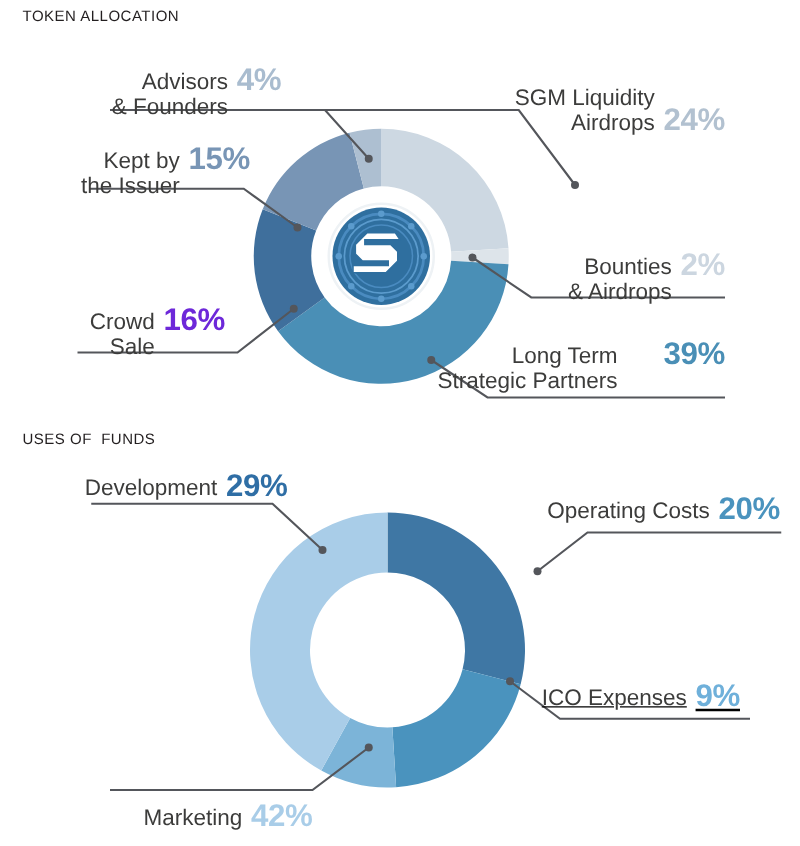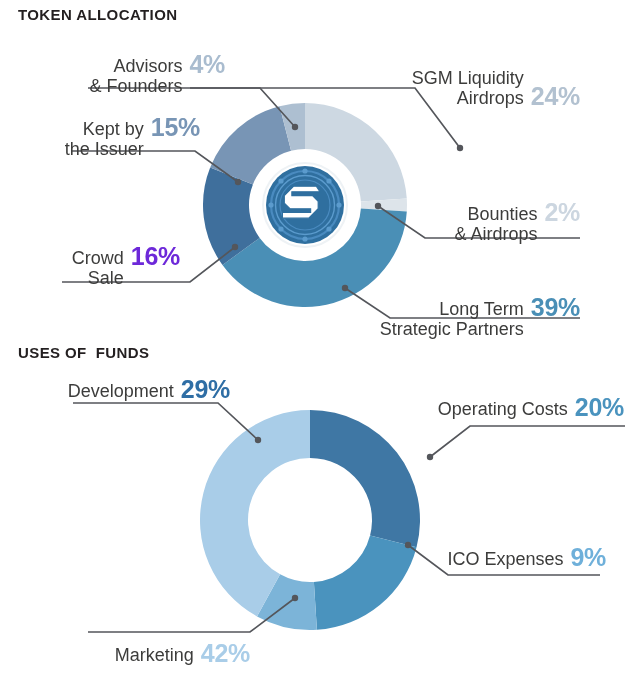--- a/index.html
+++ b/index.html
@@ -3,22 +3,22 @@
 <meta charset="utf-8">
 <style>
   html,body{margin:0;padding:0;background:#ffffff;}
   body{
     width:640px;height:677px;position:relative;overflow:hidden;
     font-family:"Liberation Sans","DejaVu Sans",sans-serif;
     -webkit-font-smoothing:antialiased;
   }
   .section-title{
     position:absolute;
-    font-size:15px;
-    font-weight:bold;
+    font-size:12px;
+    font-weight:normal;
     letter-spacing:.4px;
     color:#231f20;
     white-space:pre;
   }
   #title-token{left:18px;top:6px;}
   #title-funds{left:18px;top:344px;}
 
   .chart-svg{position:absolute;left:0;top:0;overflow:visible;}
   #svg-token{width:640px;height:340px;}
   #svg-funds{left:0;top:340px;width:640px;height:337px;}
@@ -109,21 +109,21 @@
 <div class="label right" id="lbl-t0" style="left:330px;top:68px;width:250px;align-items:flex-end;">
   <span class="lbl-text"><span>SGM Liquidity</span><br><span>Airdrops</span></span>
   <span class="lbl-pct" style="color: rgb(178, 193, 208);">24%</span>
 </div>
 
 <div class="label right" id="lbl-t1" style="left:360px;top:199px;width:220px;">
   <span class="lbl-text"><span>Bounties</span><br><span>&amp; Airdrops</span></span>
   <span class="lbl-pct" style="color: rgb(204, 214, 224);">2%</span>
 </div>
 
-<div class="label right" id="lbl-t2" style="left:350px;top:294px;width:230px;">
+<div class="label right" id="lbl-t2" style="left:350px;top:270px;width:230px;justify-content:space-between;">
   <span class="lbl-text"><span>Long Term</span><br><span>Strategic Partners</span></span>
   <span class="lbl-pct" style="color: rgb(74, 143, 182);">39%</span>
 </div>
 
 <div class="label left" id="lbl-t3" style="left:0px;top:243px;width:180px;">
   <span class="lbl-text"><span>Crowd</span><br><span>Sale</span></span>
   <span class="lbl-pct" style="color: #6d28d9;">16%</span>
 </div>
 
 <div class="label left" id="lbl-t4" style="left:0px;top:114px;width:200px;">
@@ -162,21 +162,21 @@
 <div class="label left" id="lbl-f0" style="left:0px;top:376px;width:230px;">
   <span class="lbl-text">Development</span>
   <span class="lbl-pct" style="color: rgb(47, 110, 165);">29%</span>
 </div>
 
 <div class="label right" id="lbl-f1" style="left:374px;top:394px;width:250px;">
   <span class="lbl-text">Operating Costs</span>
   <span class="lbl-pct" style="color: rgb(74, 147, 190);">20%</span>
 </div>
 
-<div class="label right" id="lbl-f2" style="left:390px;top:544px;width:216px;">
+<div class="label right" id="lbl-f2" style="left:376px;top:544px;width:216px;text-decoration:underline;">
   <span class="lbl-text">ICO Expenses</span>
   <span class="lbl-pct" style="color: rgb(111, 176, 218);">9%</span>
 </div>
 
 <div class="label left" id="lbl-f3" style="left:30px;top:640px;width:220px;">
   <span class="lbl-text">Marketing</span>
   <span class="lbl-pct" style="color: rgb(169, 205, 232);">42%</span>
 </div>
 
 </body></html>

